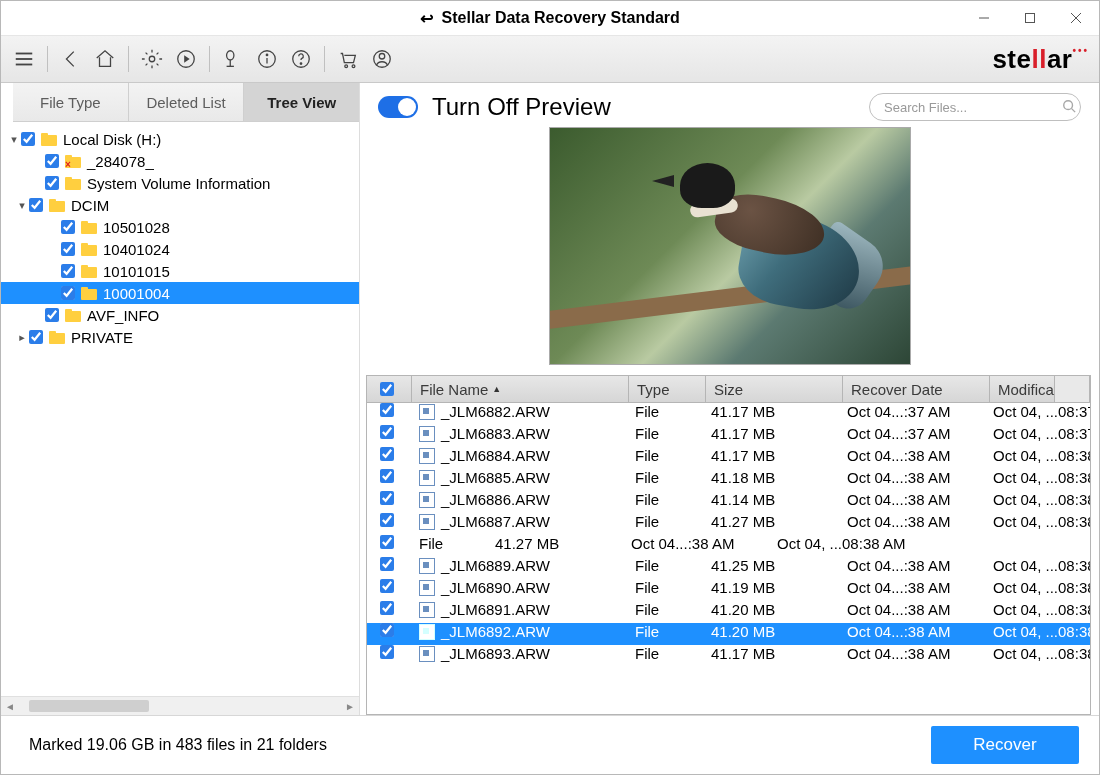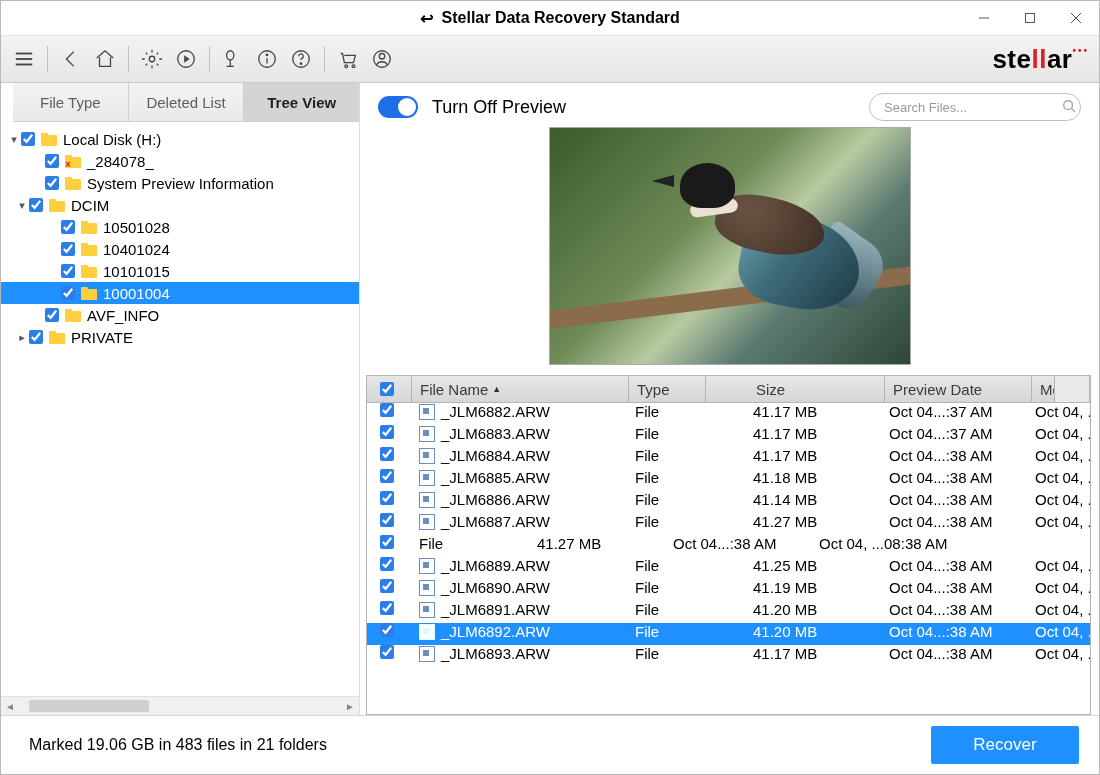--- a/index.html
+++ b/index.html
@@ -168,21 +168,21 @@
     gap: 14px;
   }
   .toggle {
     width: 40px; height: 22px; border-radius: 11px;
     background: #1e6fe6; position: relative;
   }
   .toggle::after{
     content:""; position:absolute; right:2px; top:2px;
     width:18px; height:18px; border-radius:50%; background:#fff;
   }
-  .preview-label { font-size: 18px; }
+  .preview-label { font-size: 24px; }
   .search-wrap {
     margin-left: auto;
     border: 1px solid #bfbfbf;
     border-radius: 14px;
     height: 26px; width: 188px;
     display: flex; align-items: center;
     padding: 0 10px 0 12px;
   }
   .search-wrap input {
     border: none; outline: none; flex: 1;
@@ -258,21 +258,21 @@
   }
   .th, .td {
     padding: 0 8px;
     display: flex; align-items: center;
     overflow: hidden; white-space: nowrap; text-overflow: ellipsis;
   }
   .th { border-right: 1px solid #b5b5b5; height:100%; }
   .c-check{ width:28px; flex:0 0 28px; justify-content:center; }
   .c-name { flex:0 0 200px; }
   .c-type { flex:0 0 60px; }
-  .c-size { flex:0 0 120px;margin-left:42px; }
+  .c-size { flex:0 0 120px; }
   .c-cd   { flex:0 0 130px; }
   .c-md   { flex:1 1 auto; }
   .c-scroll{ flex:0 0 18px; border-left:1px solid #b5b5b5; background:#e9e9e9; }
   .tbody {
     flex:1; overflow-y:auto; overflow-x:hidden;
     font-size: 15px;
   }
   .trow {
     display:flex; align-items:flex-start; height:22px;
   }
@@ -441,21 +441,21 @@
             <span class="folder-ico del">
               <span class="x">×</span>
             </span>
             <span>_284078_</span>
           </div>
           <div class="tree-row">
             <span class="indent" style="width:30px"></span>
             <span class="expander"></span>
             <input type="checkbox" class="cb" checked="" style="">
             <span class="folder-ico"></span>
-            <span>System Preview Information</span>
+            <span>System Volume Information</span>
           </div>
           <div class="tree-row">
             <span class="indent" style="width:14px"></span>
             <span class="expander">▾</span>
             <input type="checkbox" class="cb" checked="" style="">
             <span class="folder-ico"></span>
             <span>DCIM</span>
           </div>
           <div class="tree-row">
             <span class="indent" style="width:46px"></span>
@@ -540,21 +540,21 @@
         <div class="thead">
           <div class="th c-check">
               <input type="checkbox" class="cb" checked="" style="">
             </div>
           <div class="th c-name">
               <span>File Name</span>
               <span class="sort-ind">▲</span>
             </div>
           <div class="th c-type">Type</div>
           <div class="th c-size">Size</div>
-          <div class="th c-cd">Preview Date</div>
+          <div class="th c-cd">Recover Date</div>
           <div class="th c-md" style="border-right:none">Modification Date</div>
           <div class="th c-scroll"></div>
         </div>
         <div class="tbody" id="tbody">
             <div class="trow">
               <div class="td c-check">
                 <input type="checkbox" class="cb" checked="" style="">
               </div>
               <div class="td c-name">
                 <span class="file-ico"></span>

